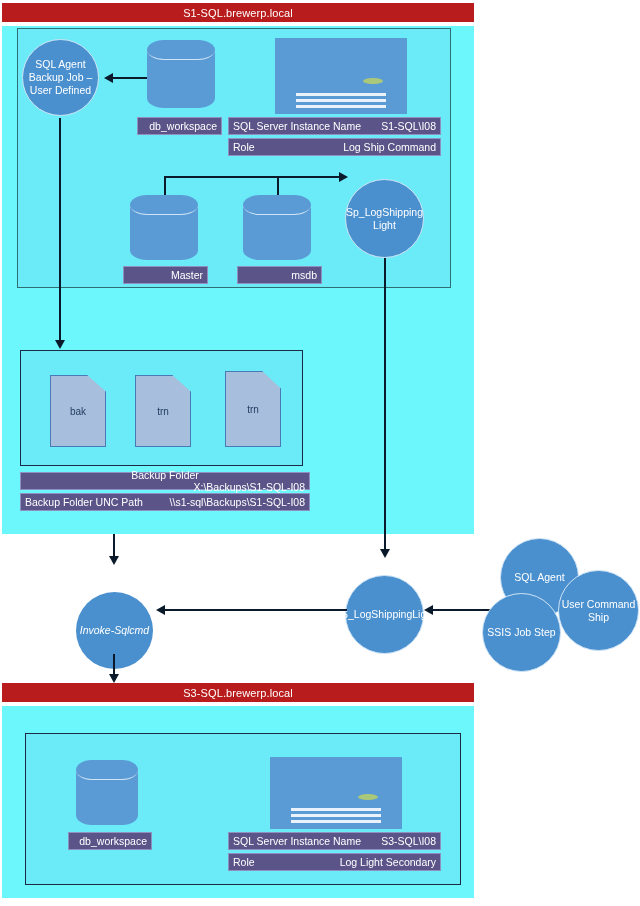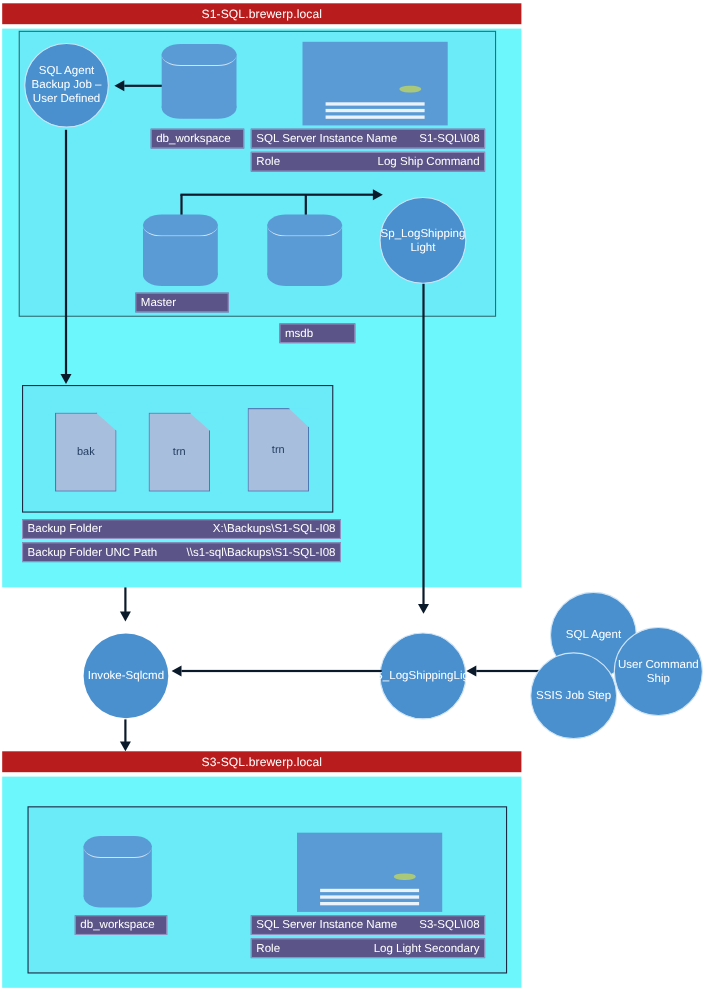--- a/index.html
+++ b/index.html
@@ -37,21 +37,21 @@
   .prop-bar {
     background: #5b5488;
     color: #ffffff;
     font-size: 10.5px;
     display: flex; align-items: center;
     padding: 0 4px;
     border: 1px solid #8f8fc0;
   }
   .prop-bar .k { flex: 0 0 auto; }
   .prop-bar .v { margin-left: auto; }
-  .prop-bar.center { justify-content: flex-start; }
+  .prop-bar.center { justify-content: flex-end; }
 
   
   .cyl { position: absolute; }
   .cyl .body {
     position: absolute; left: 0; right: 0; top: 9px; bottom: 10px;
     background: #5b9bd5;
   }
   .cyl .bot {
     position: absolute; left: 0; right: 0; bottom: 0; height: 20px;
     background: #5b9bd5;
@@ -187,21 +187,21 @@
 </div>
 <div class="abs prop-bar center" style="left:123px; top:266px; width:85px; height:18px;">
   <span>Master</span>
 </div>
 
 <div class="cyl abs" style="left:243px; top:195px; width:68px; height:65px;">
   <div class="body"></div>
   <div class="bot"></div>
   <div class="top"></div>
 </div>
-<div class="abs prop-bar center" style="left:254px; top:266px; width:69px; height:18px;margin-top:28px;">
+<div class="abs prop-bar center" style="left:237px; top:266px; width:85px; height:18px;">
   <span>msdb</span>
 </div>
 
 <div class="abs circle outlined" style="left:345px; top:179px; width:79px; height:79px; flex-direction:column;">
   <span>Sp_LogShipping</span>
   <span>Light</span>
 </div>
 
 <div class="abs vline" style="left:59px; top:118px; width:2px; height:224px;"></div>
 <div class="abs arrow-down" style="left:55px; top:340px;"></div>
@@ -220,33 +220,33 @@
   <div class="sheet"></div>
   <div class="fold"></div>
   <div class="label">trn</div>
 </div>
 <div class="file-icon" style="left:225px; top:371px; width:56px; height:76px;">
   <div class="sheet"></div>
   <div class="fold"></div>
   <div class="label">trn</div>
 </div>
 
-<div class="abs prop-bar" style="left:20px; top:472px; width:290px; height:18px;">
+<div class="abs prop-bar" style="left:20px; top:472px; width:290px; height:18px;flex-direction:column;">
   <span class="k">Backup Folder</span>
   <span class="v">X:\Backups\S1-SQL-I08</span>
 </div>
 <div class="abs prop-bar" style="left:20px; top:493px; width:290px; height:18px;">
   <span class="k">Backup Folder UNC Path</span>
   <span class="v">\\s1-sql\Backups\S1-SQL-I08</span>
 </div>
 
 <div class="abs vline" style="left:113px; top:534px; width:2px; height:24px;"></div>
 <div class="abs arrow-down" style="left:109px; top:556px;"></div>
 
-<div class="abs circle" style="left:76px; top:576px; width:77px; height:77px;">
+<div class="abs circle" style="left:76px; top:592px; width:77px; height:77px;font-style:italic;">
   <span>Invoke-Sqlcmd</span>
 </div>
 
 <div class="abs circle outlined" style="left:345px; top:575px; width:79px; height:79px; flex-direction:row;">
   <span>PS_LogShipping</span>
   <span>Light</span>
 </div>
 
 <div class="abs hline" style="left:165px; top:609px; width:182px;"></div>
 <div class="abs arrow-left" style="left:156px; top:605px;"></div>

